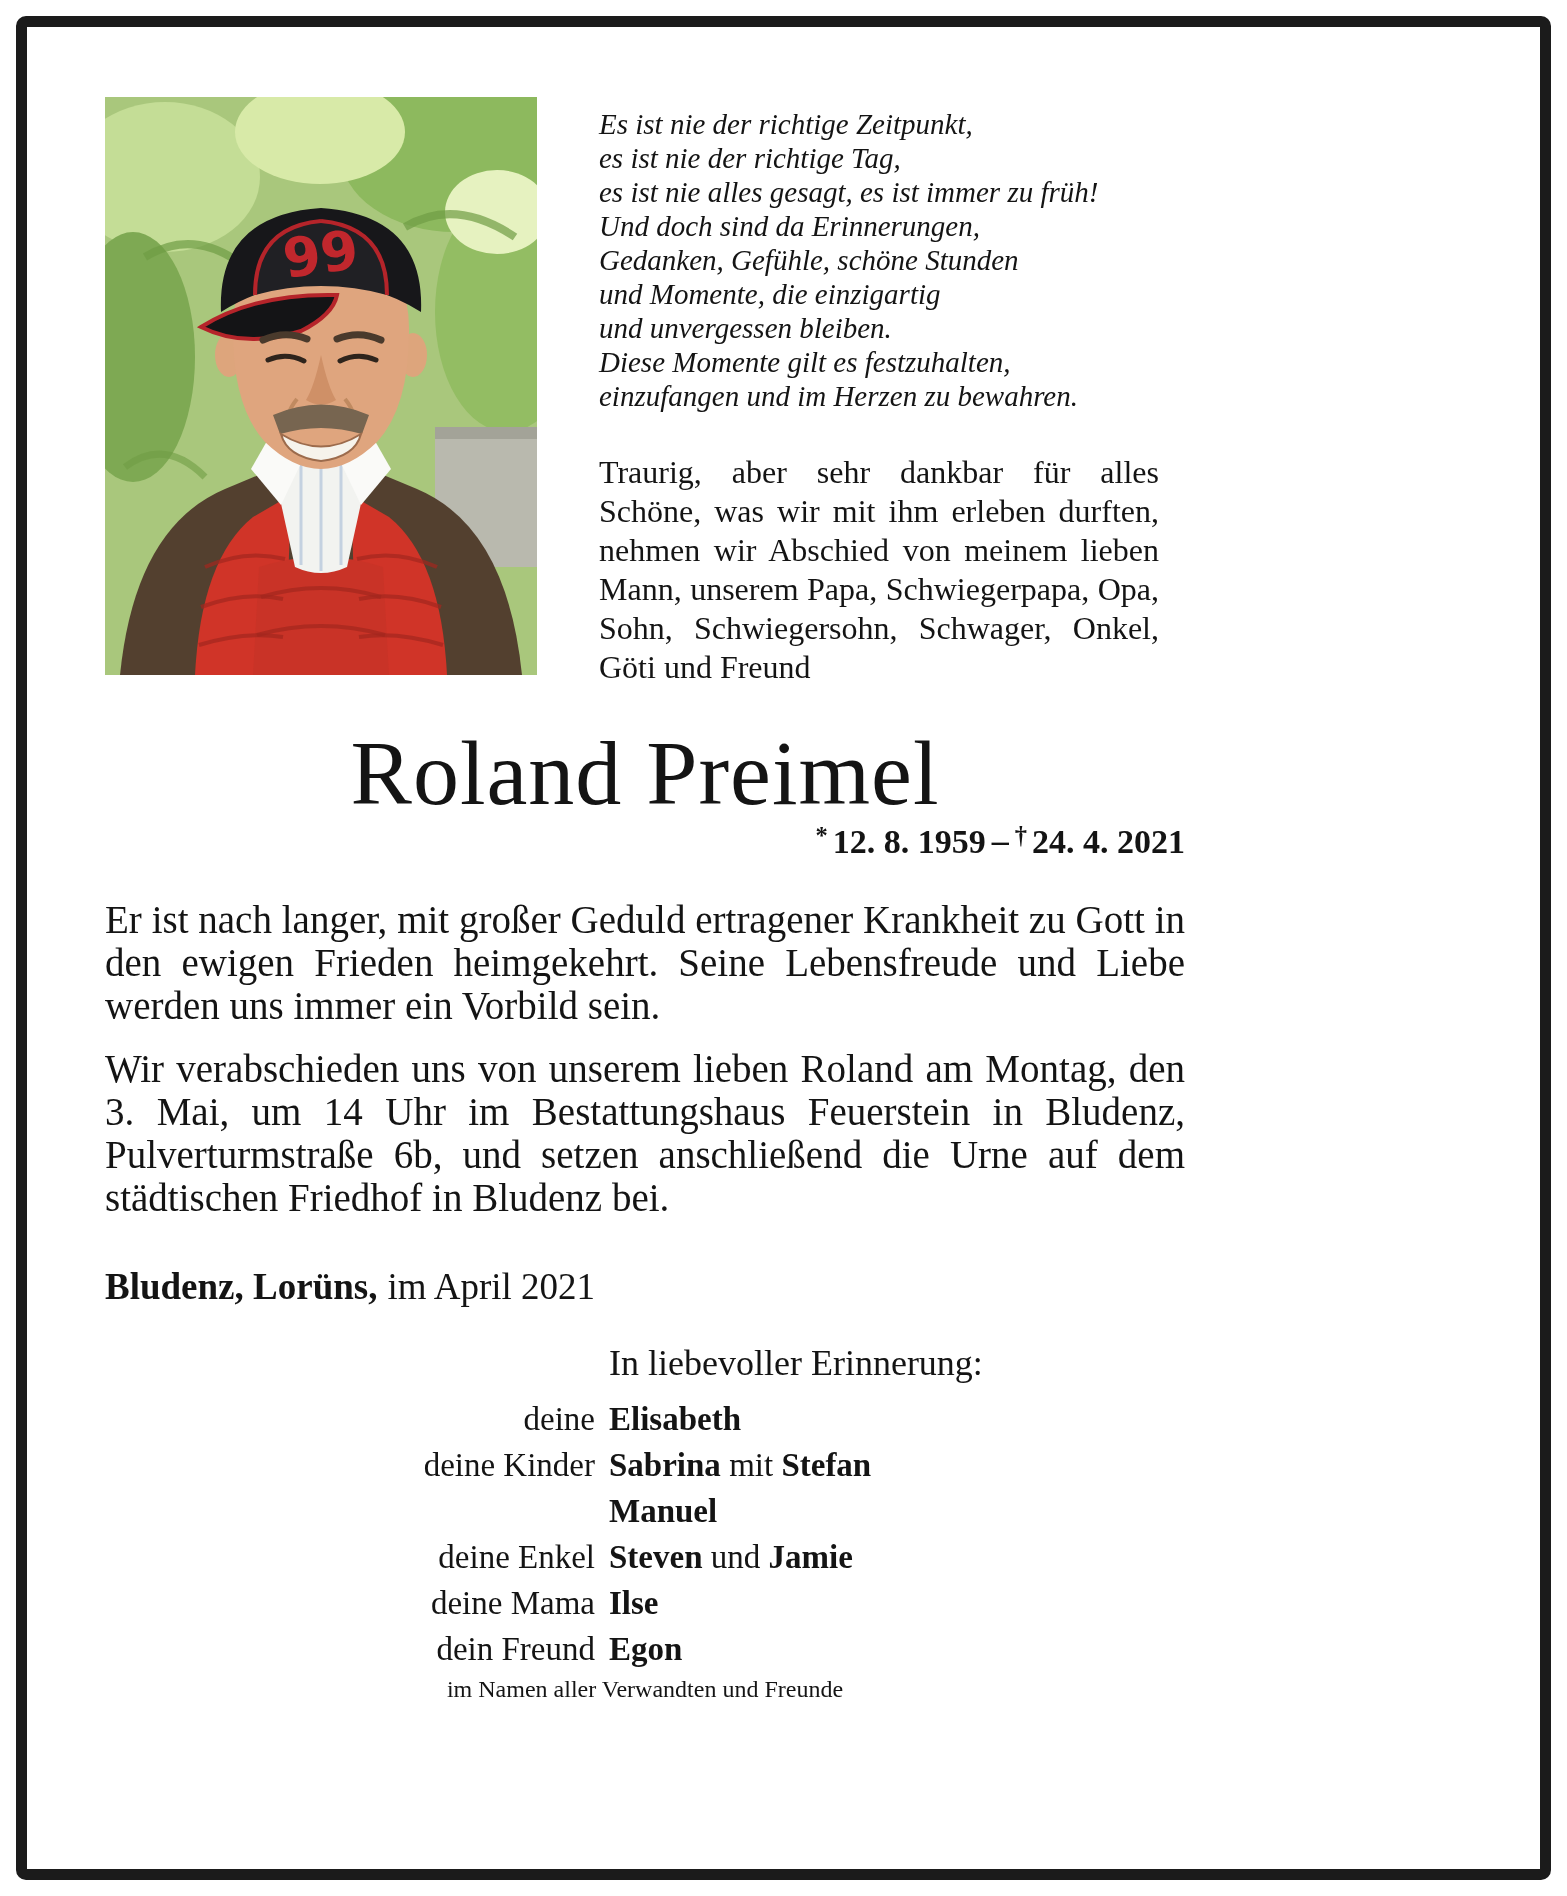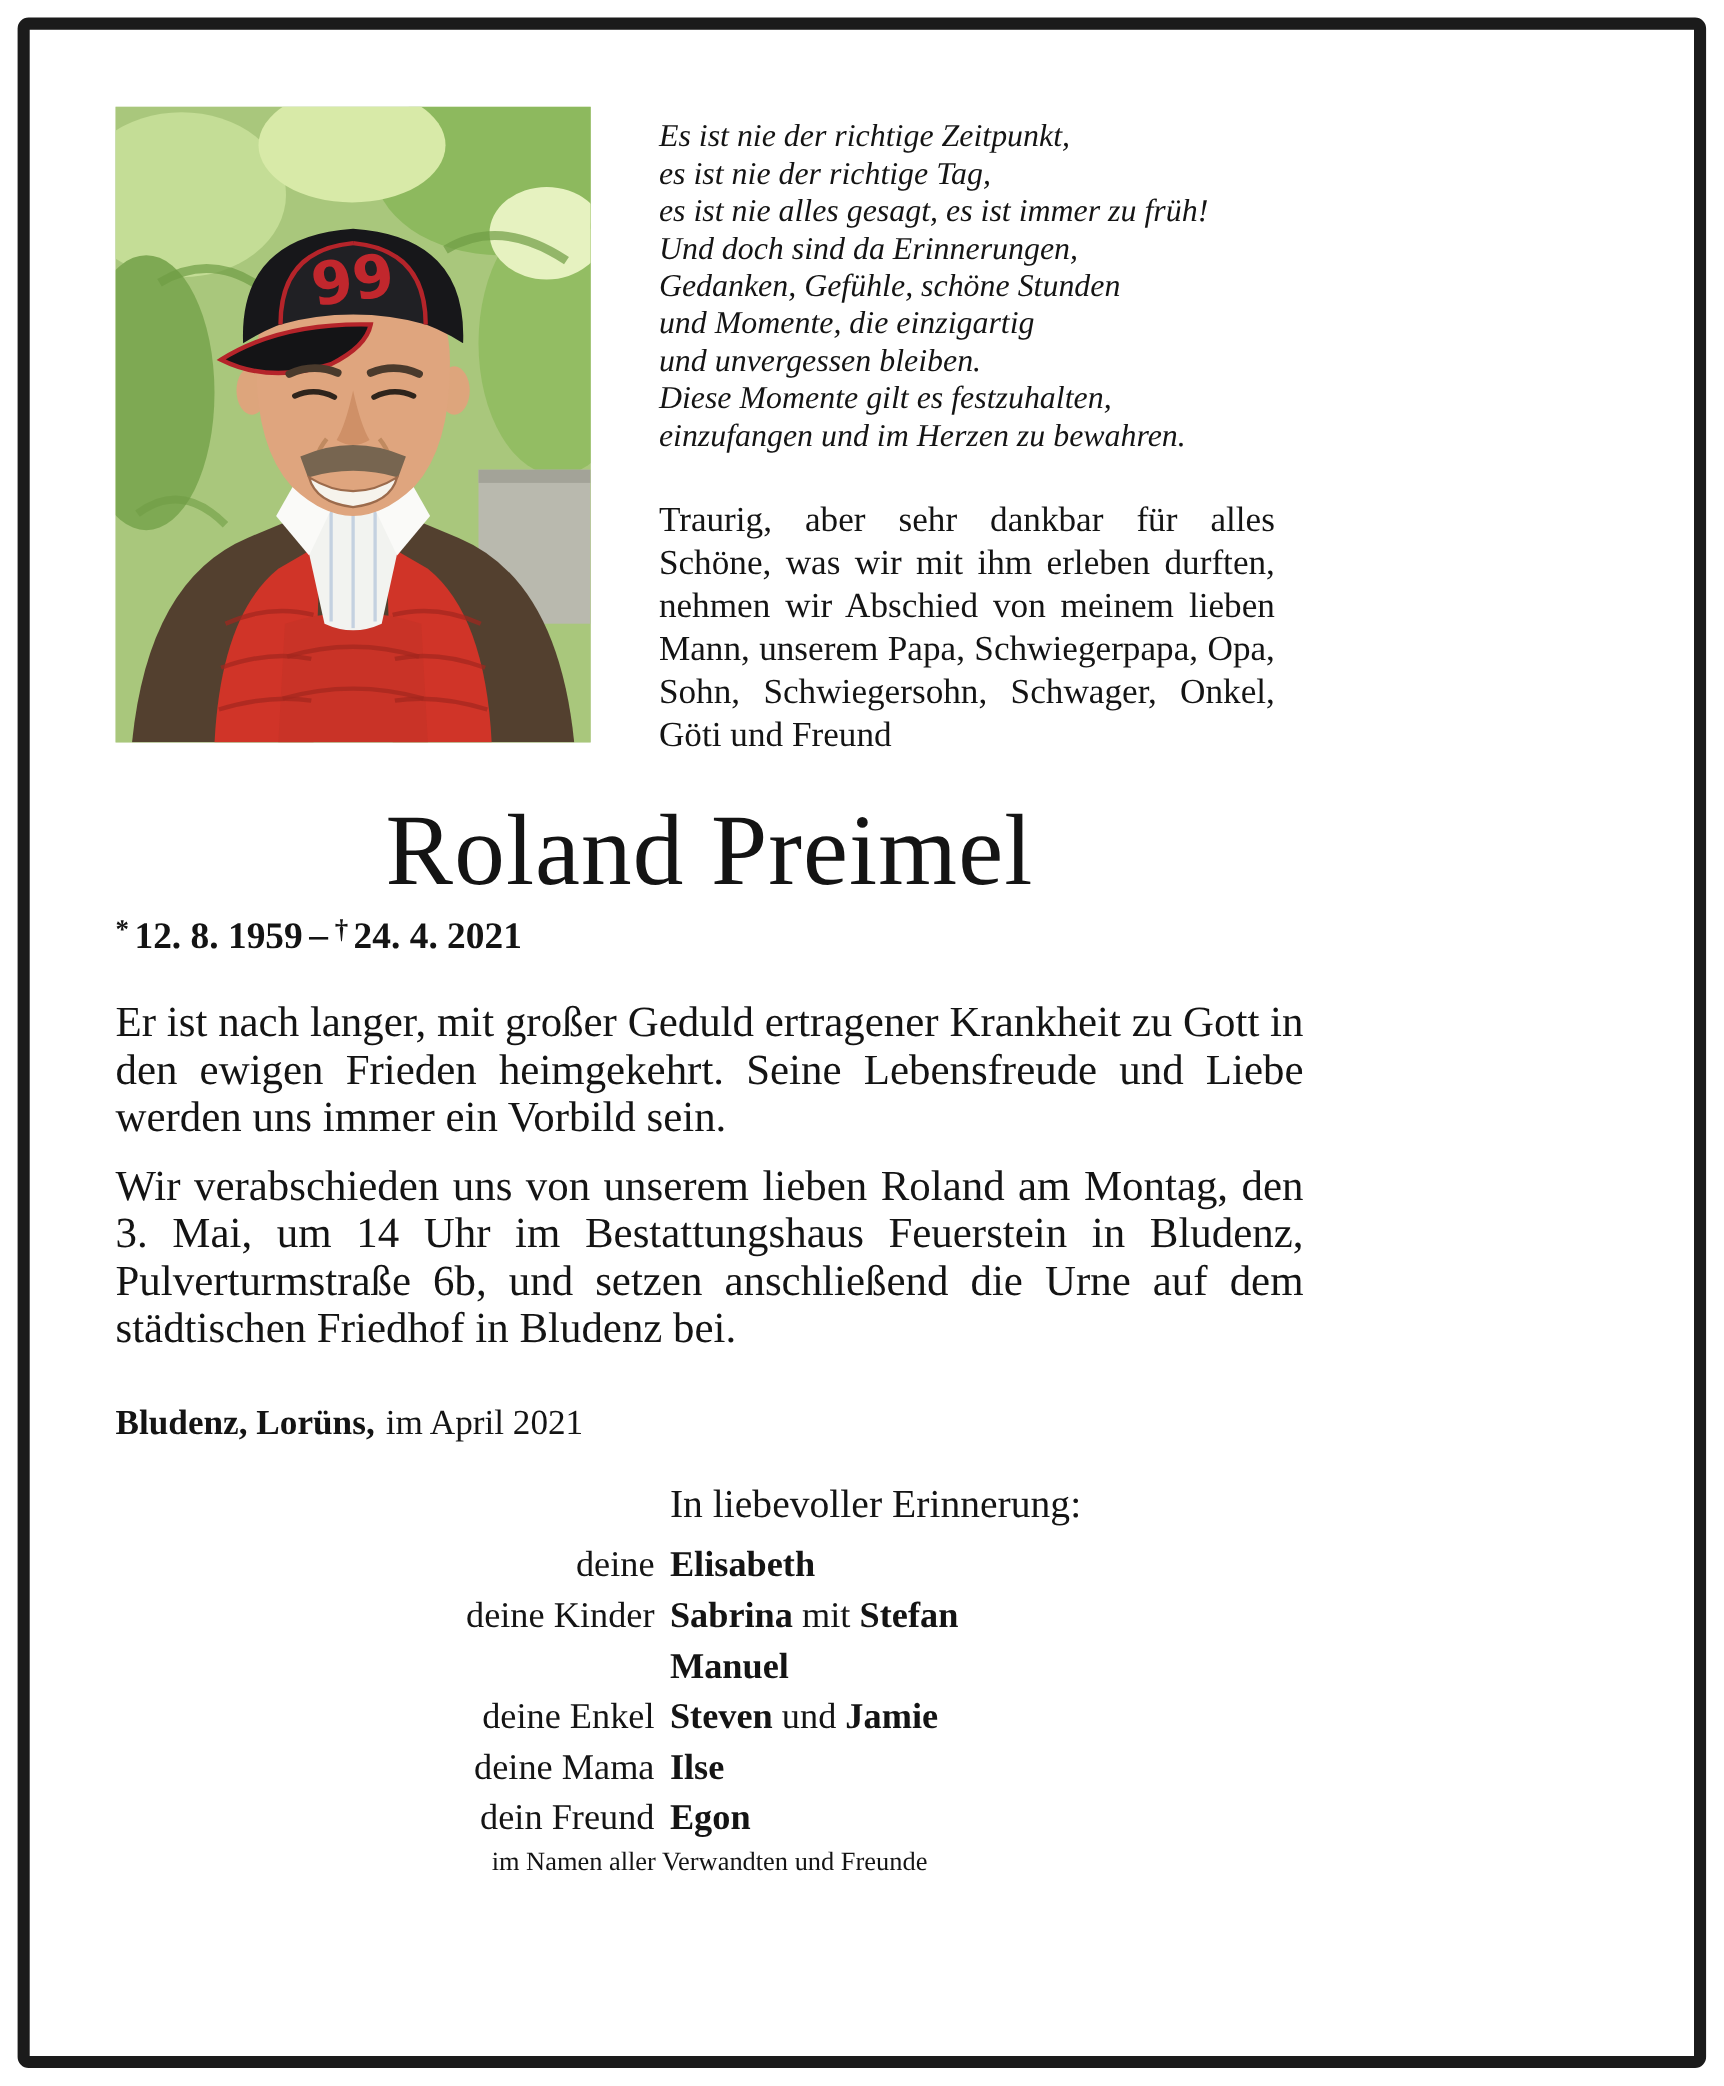--- a/index.html
+++ b/index.html
@@ -44,35 +44,35 @@
   }
   .name {
     margin: 38px 0 0 0;
     font-size: 92px;
     font-weight: normal;
     line-height: 1.05;
     text-align: center;
     letter-spacing: 1px;
   }
   .dates {
-    margin-top: 10px;
-    text-align: left;
+    margin-top: 0;
+    text-align: right;
     font-size: 34px;
     font-weight: bold;
   }
   .dsym { font-size: 0.72em; vertical-align: 0.35em; margin-right: 5px; }
   .dsep { margin: 0 6px; }
   .body-par {
     margin: 38px 0 0 0;
     font-size: 39px;
     line-height: 43px;
     text-align: justify;
   }
   .body-par + .body-par { margin-top: 20px; }
-  .place-line { margin: 46px 0 0 0; font-size: 32px; }
+  .place-line { margin: 46px 0 0 0; font-size: 37px; }
   .place-bold { font-weight: bold; margin-right: 10px; }
   .remember { margin-top: 34px; font-size: 33px; }
   .rem-head { margin-left: 504px; font-size: 36px; }
   .mourners {
     display: grid;
     grid-template-columns: 490px 1fr;
     column-gap: 14px;
     margin-top: 12px;
     line-height: 46px;
   }

